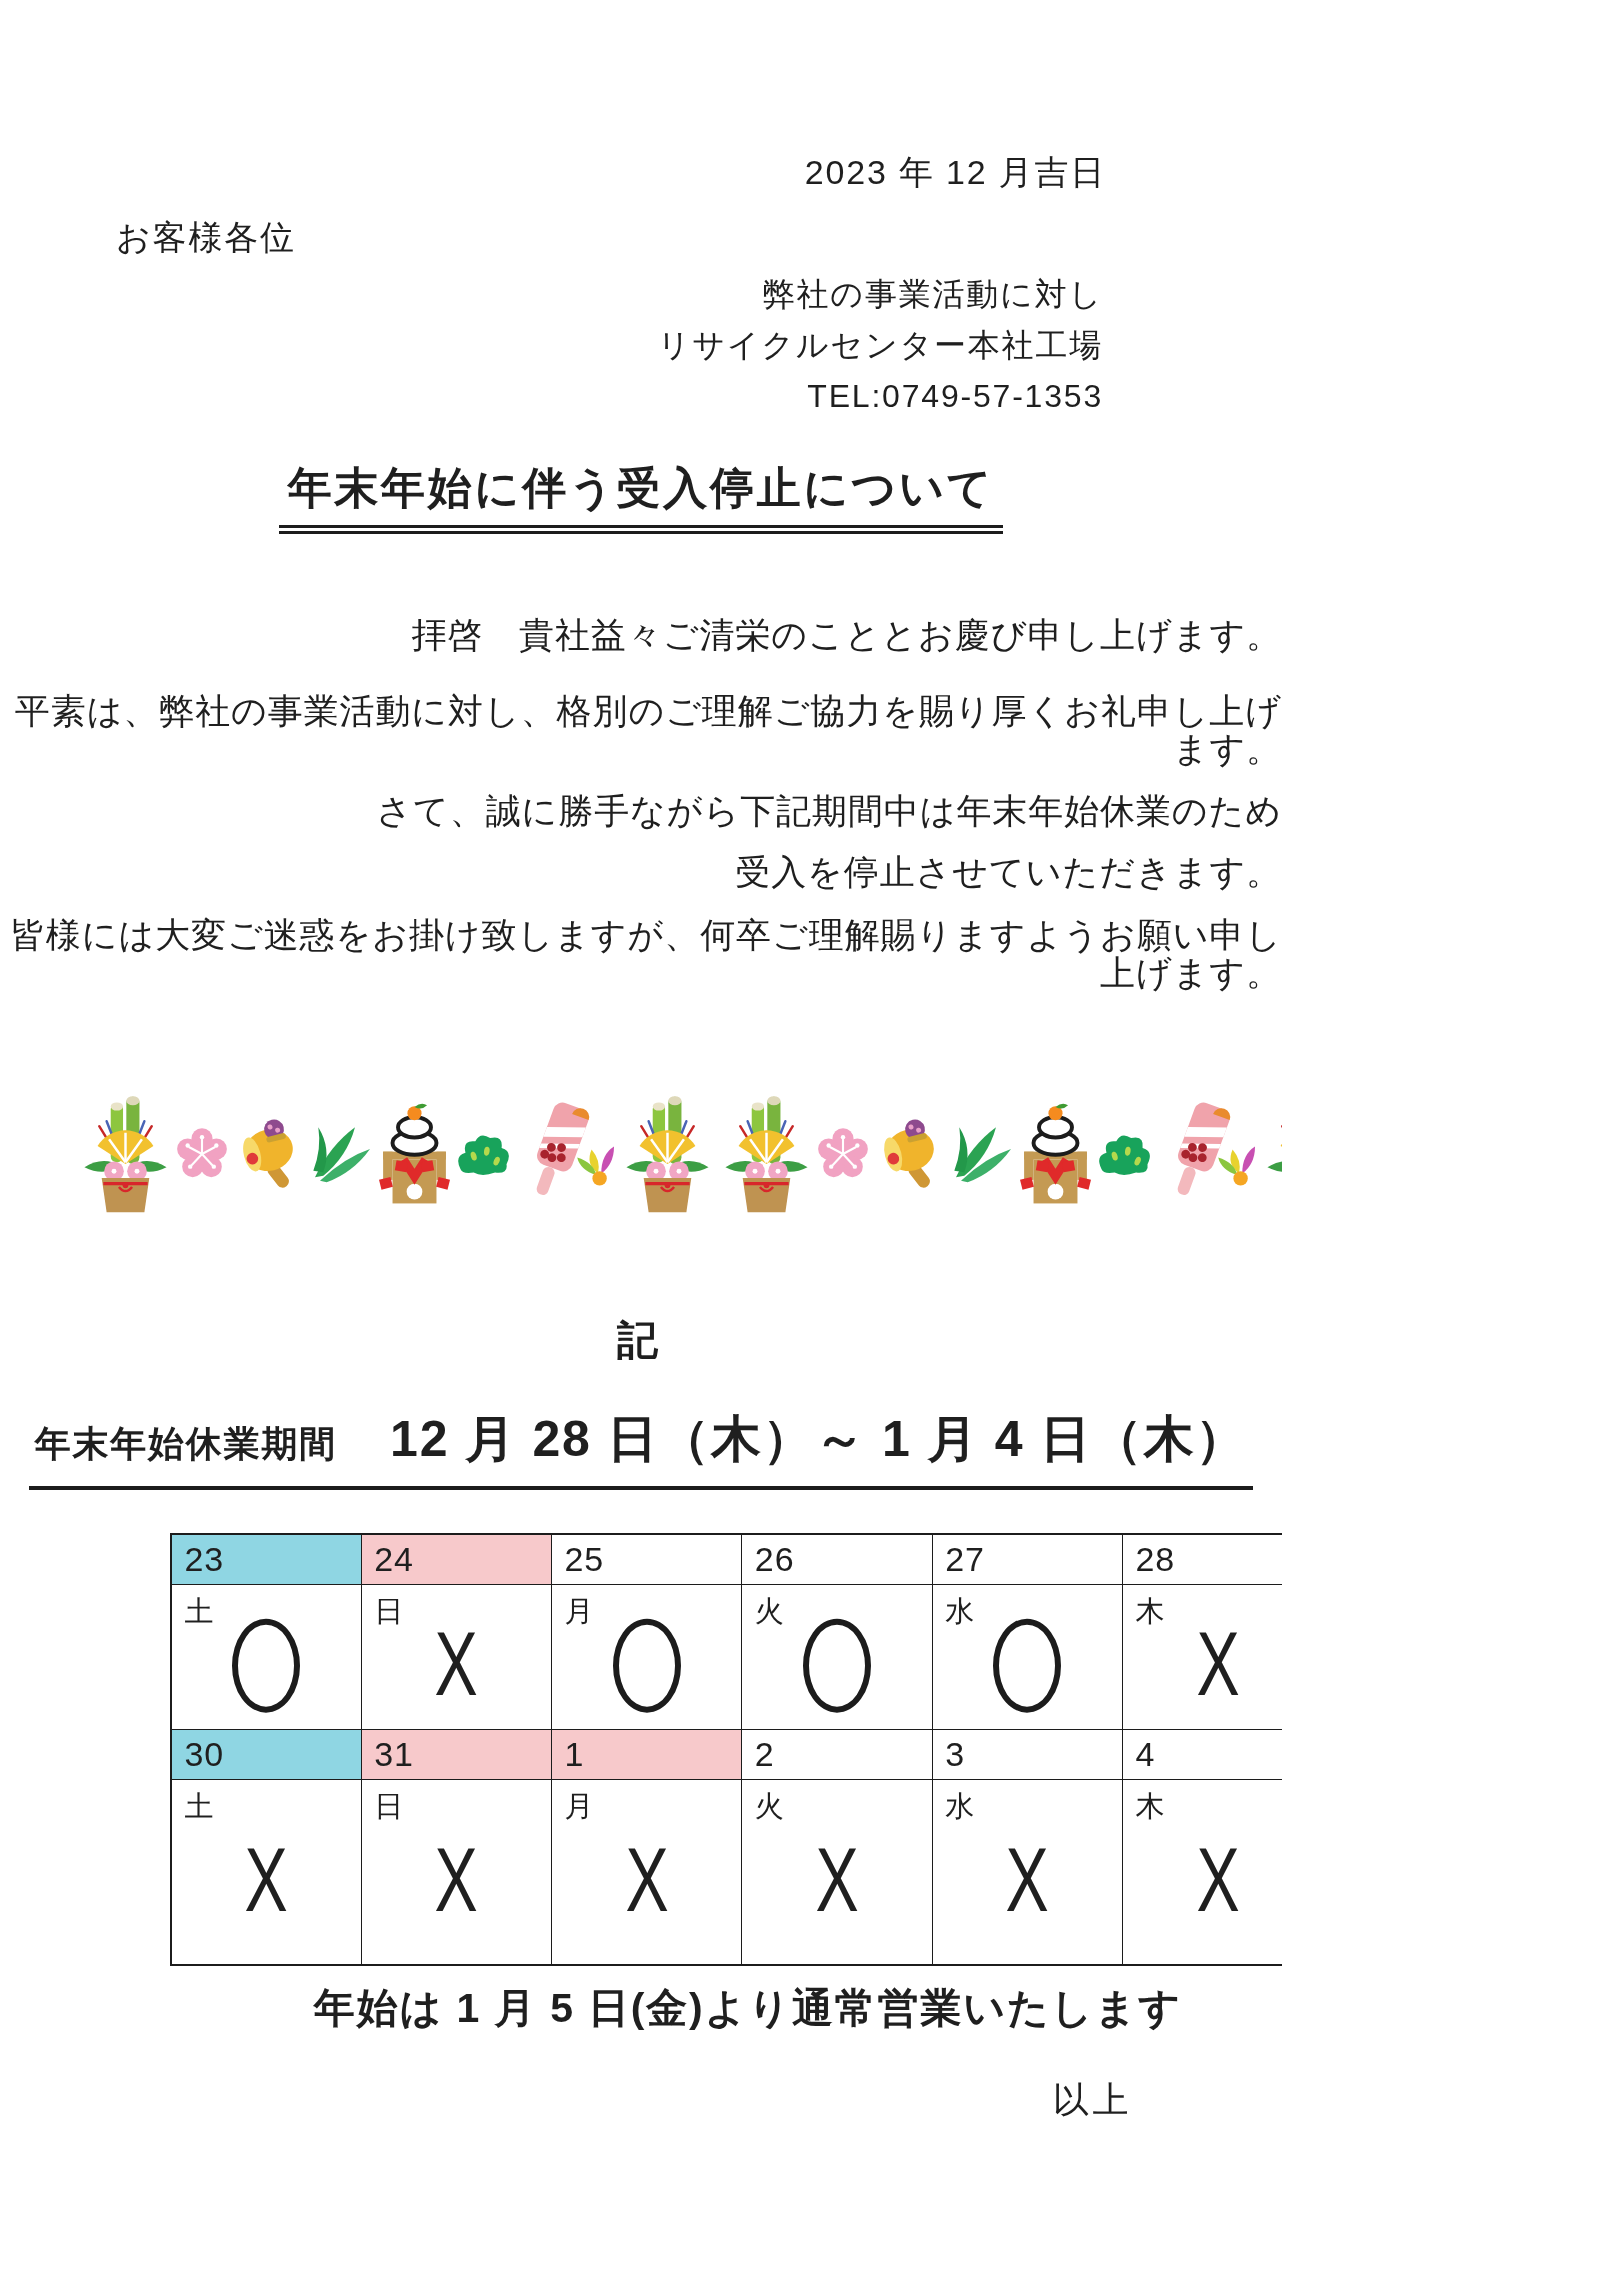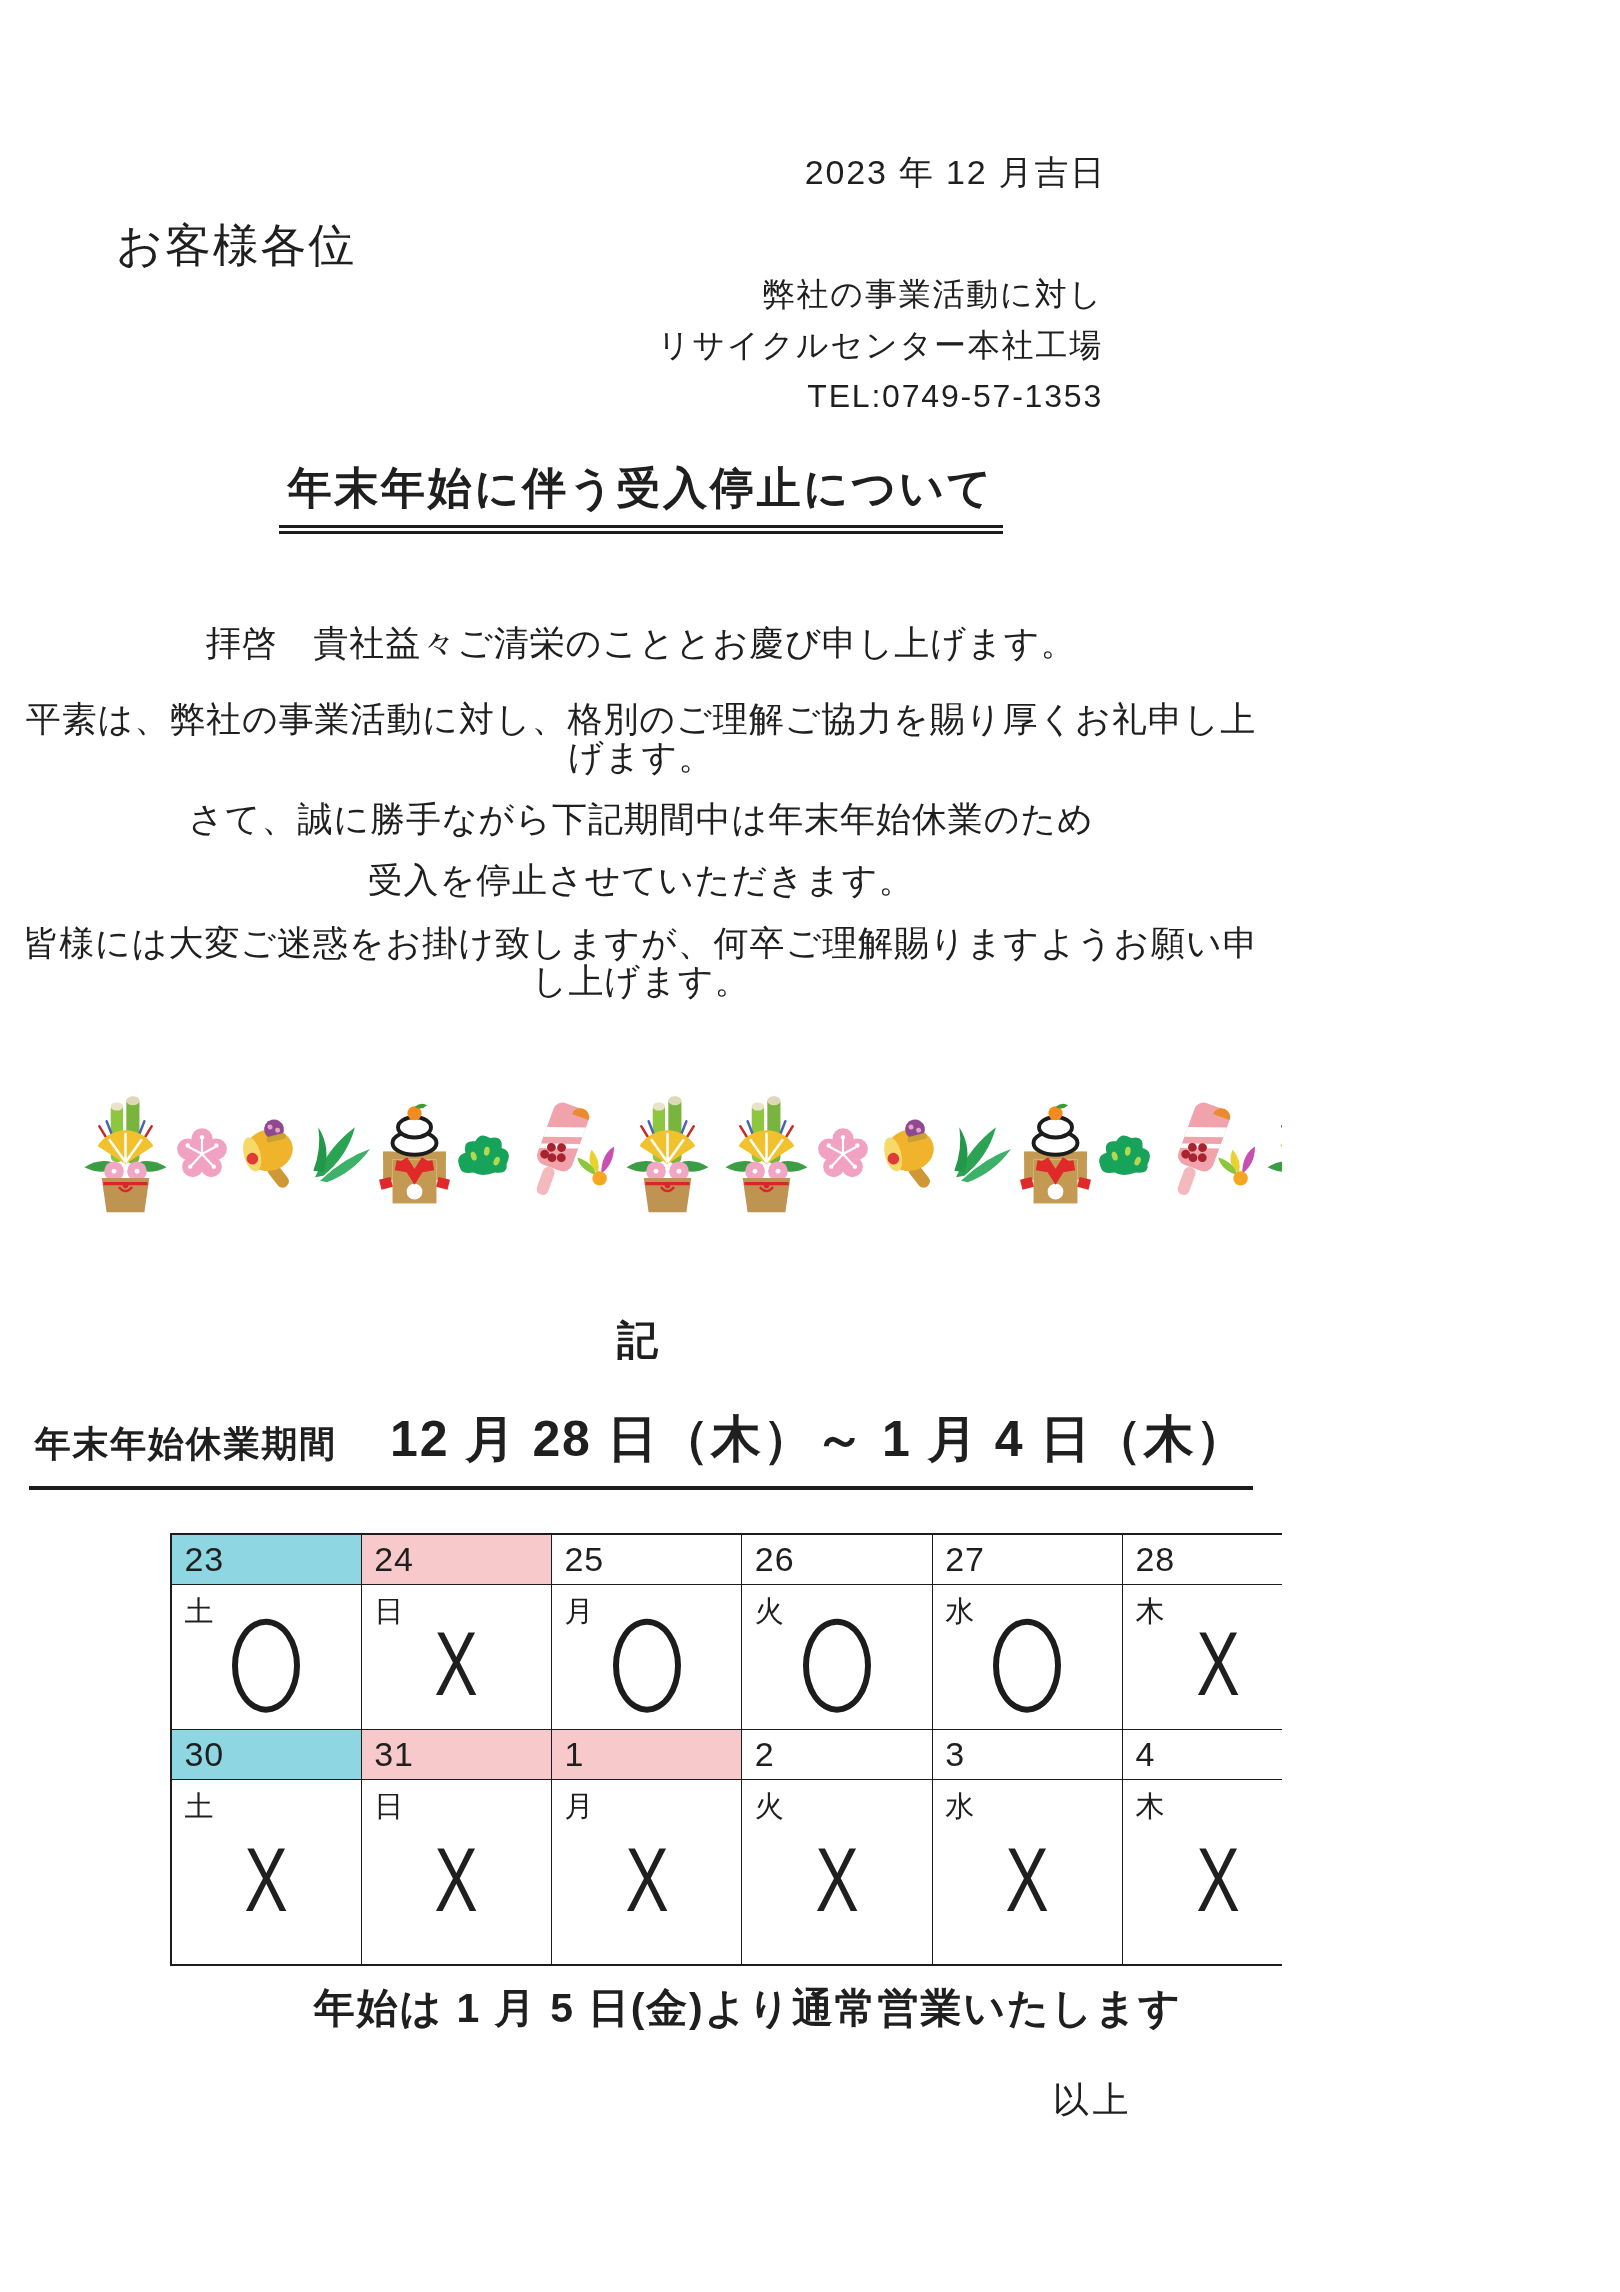--- a/index.html
+++ b/index.html
@@ -8,35 +8,35 @@
     width:1282px;height:2293px;
     background:#ffffff;
     font-family:"Liberation Sans", sans-serif;
     color:#1f1f1f;
     overflow:hidden;
   }
   .abs{position:absolute;left:0;right:0;}
 
   
   .date-line{top:150px;text-align:right;padding-right:176px;font-size:34px;letter-spacing:1.8px;}
-  .addressee{top:215px;padding-left:116px;font-size:46px;letter-spacing:1.8px;}
+  .addressee{top:215px;padding-left:116px;font-size:34px;letter-spacing:1.8px;}
   .company-block{top:269px;text-align:right;padding-right:179px;font-size:32px;line-height:51px;letter-spacing:1.8px;}
 
   
   .title-wrap{top:459px;text-align:center;}
   .title-wrap .title{
     display:inline-block;
     font-size:44px;font-weight:700;letter-spacing:2.7px;
     padding:0 9px 7.2px 9px;
     border-bottom:9px double #1c1c1c;
   }
 
   
   .body-block{top:616px;text-align:center;font-size:35px;letter-spacing:0.9px;}
-  .body-block p{margin:8px;line-height:38px;}
+  .body-block p{margin:0;line-height:38px;text-align:right;}
   .body-block p.mb1{margin-bottom:38px;}
   .body-block p.mb2{margin-bottom:24px;}
   .body-block p.mb3{margin-bottom:23px;}
   .body-block p.mb4{margin-bottom:25px;}
   .keigu{top:949px;text-align:right;padding-right:244px;font-size:36px;letter-spacing:3.6px;}
 
   
   .decor-row{
     top:1084px;left:76px;right:54px;
     display:flex;justify-content:space-between;align-items:center;

